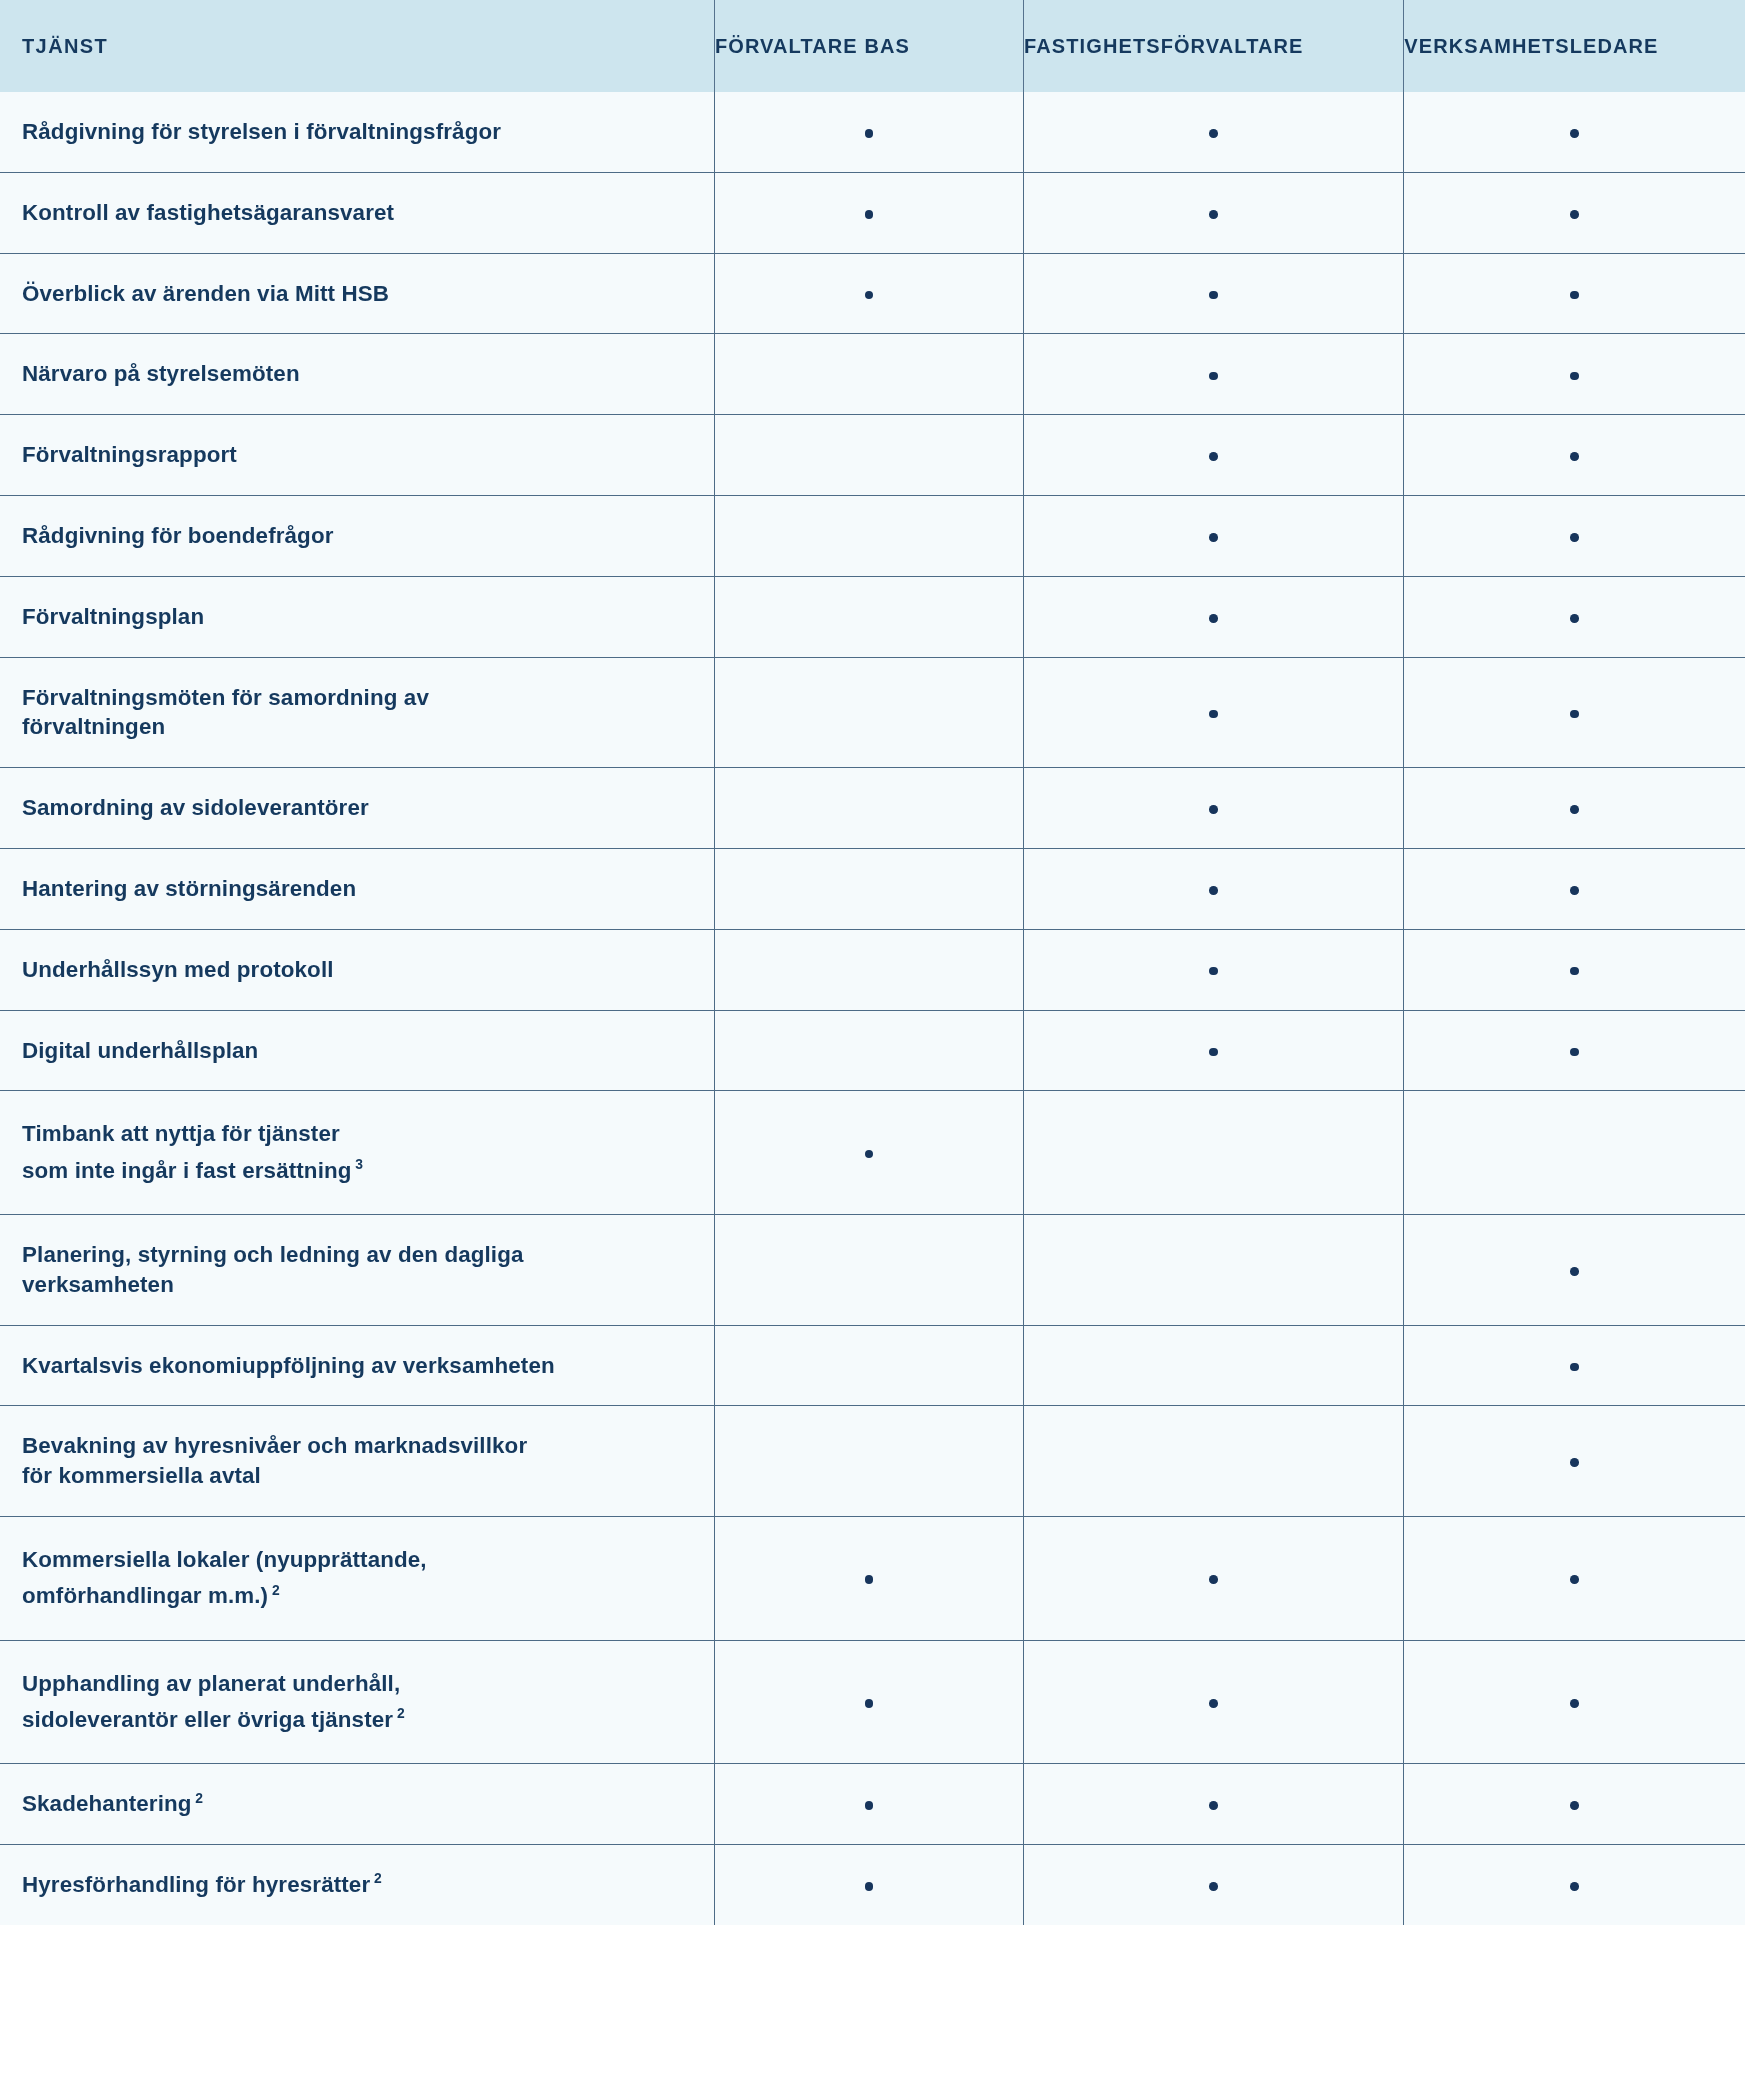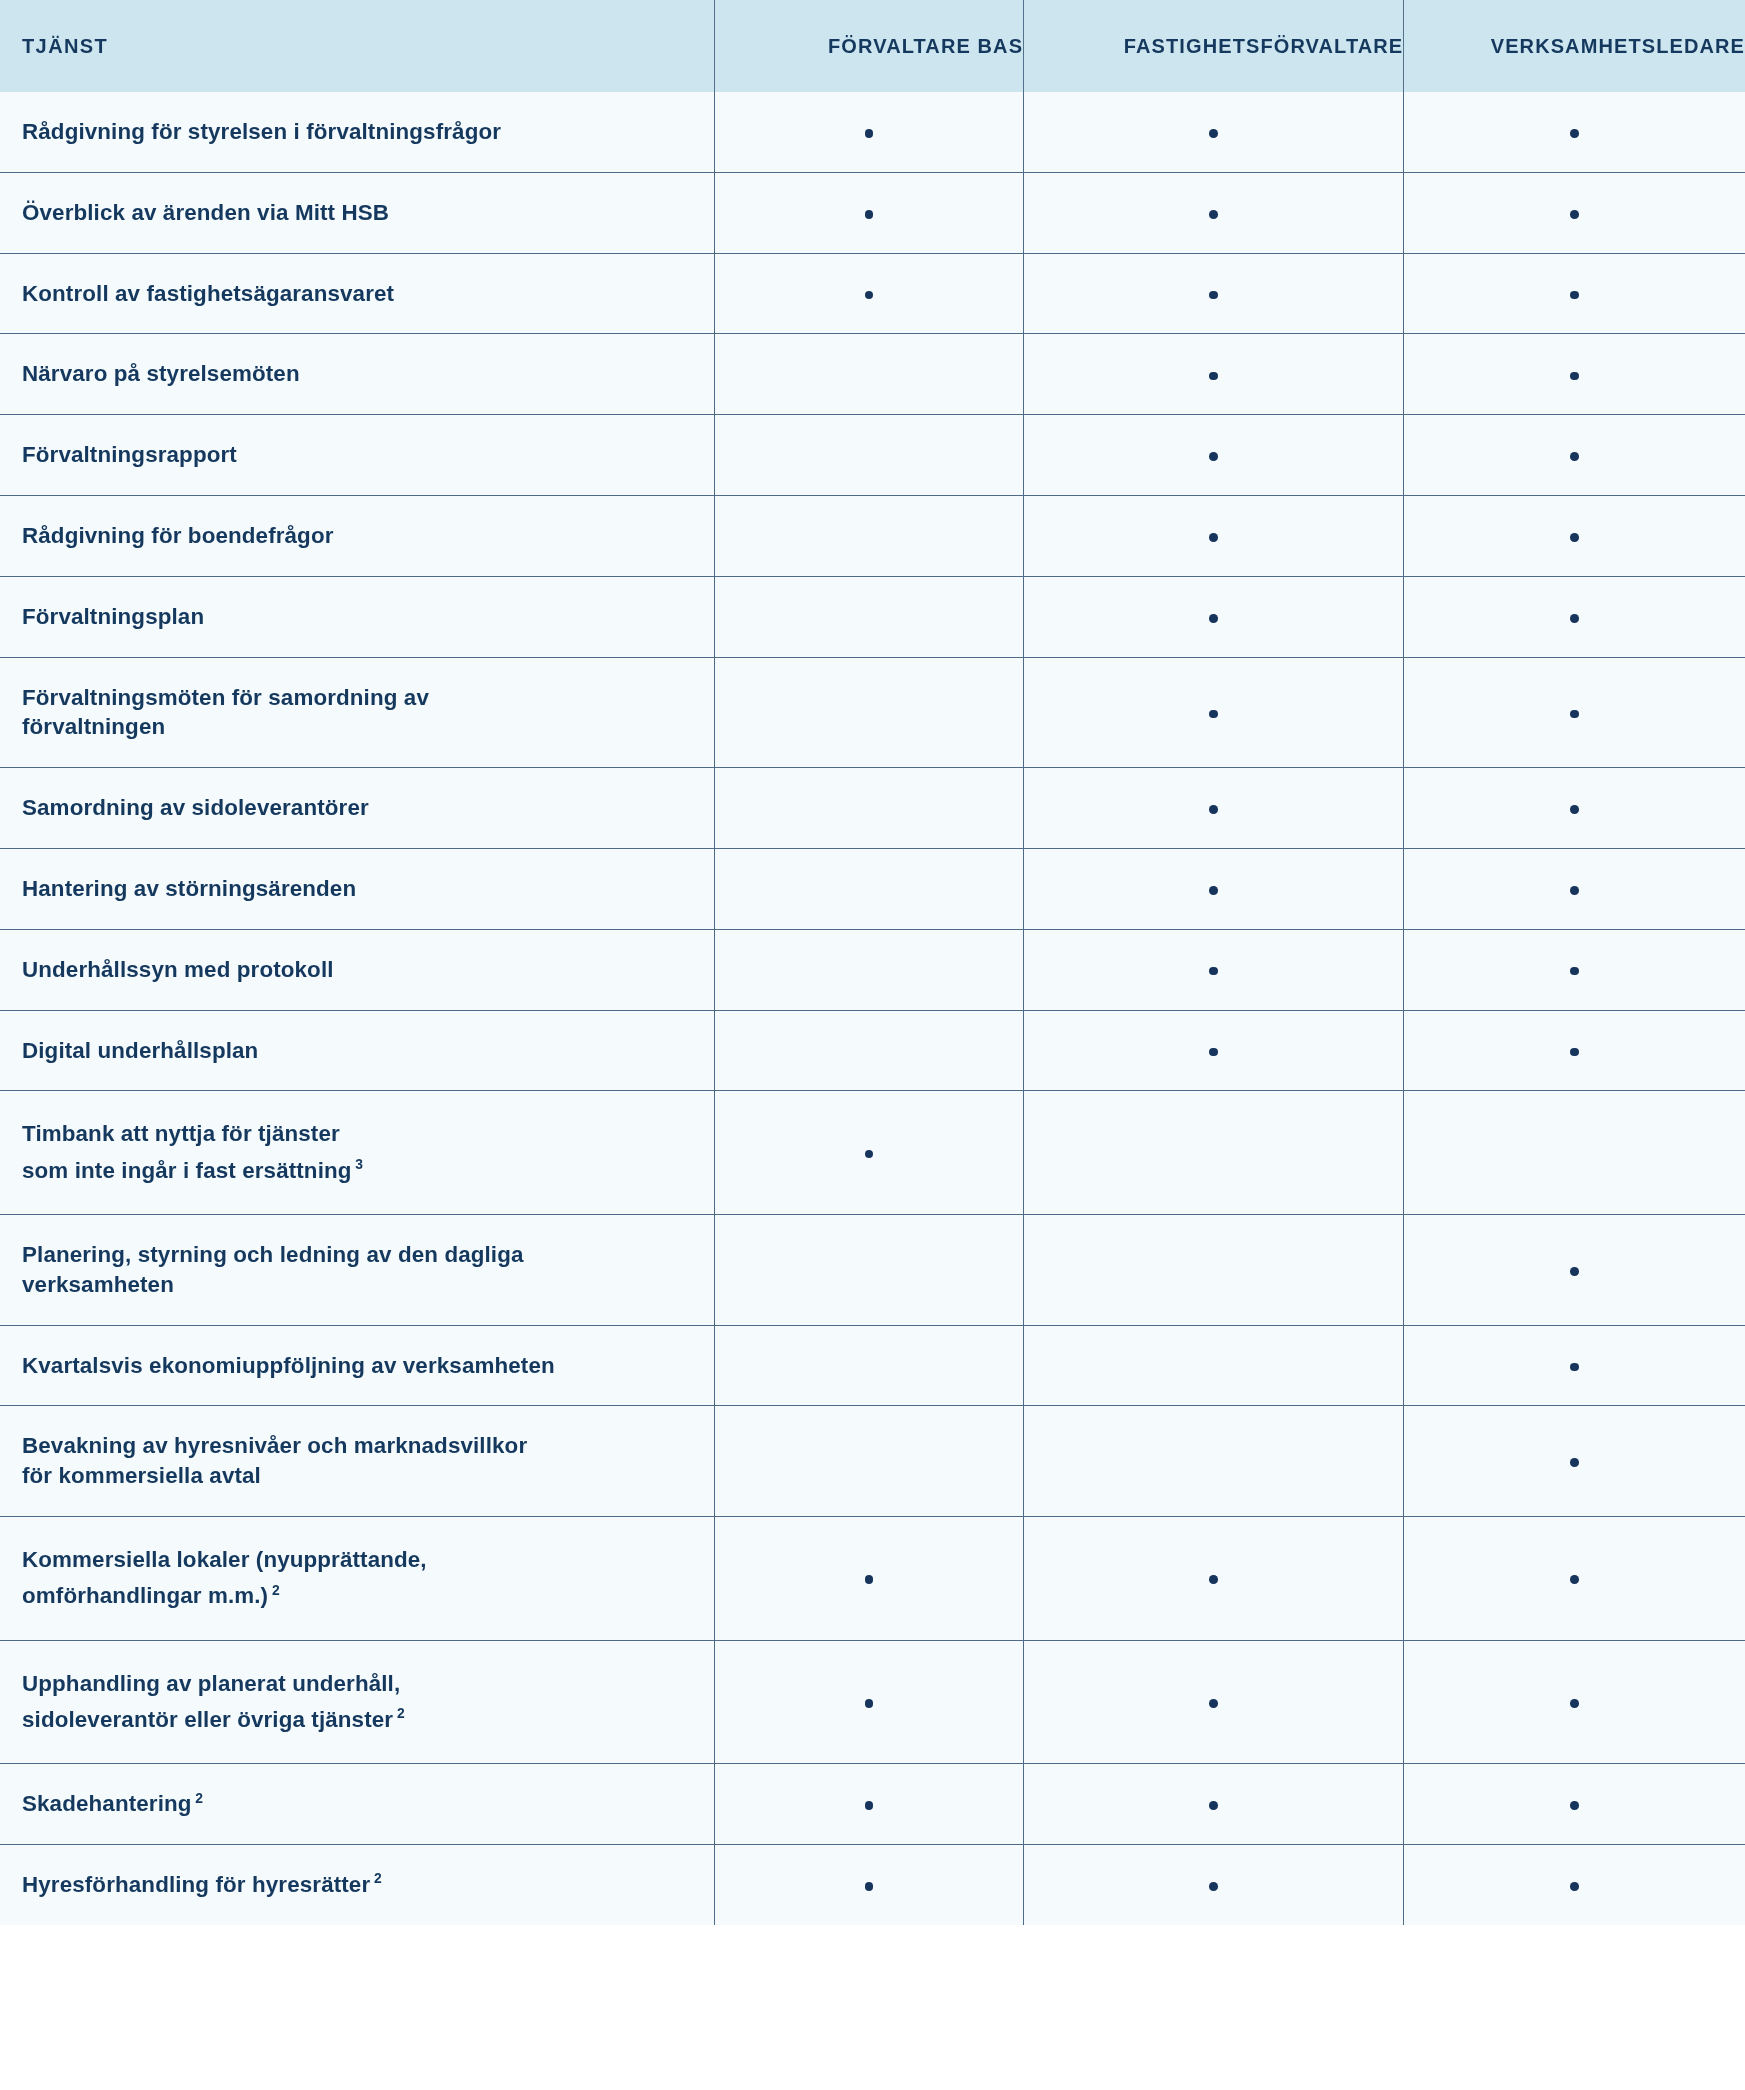--- a/index.html
+++ b/index.html
@@ -41,21 +41,21 @@
     border: none;
     box-sizing: border-box;
   }
   .service-table thead th.th-service {
     text-align: left;
     padding-left: 22px;
     letter-spacing: 0.07em;
     margin-top: 42px;
   }
   .service-table thead th.th-plan {
-    text-align: right;
+    text-align: left;
     border-left: 1.9px solid #55728d;
   }
 
   
   .service-table tbody td {
     border-top: 1.9px solid #4d6b86;
     background: #f5fafc;
     box-sizing: border-box;
     vertical-align: middle;
   }
@@ -127,27 +127,27 @@
     </tr>
   </thead>
   <tbody id="table-body">
       <tr>
         <td class="cell-service"><span>Rådgivning för styrelsen i förvaltningsfrågor</span></td>
         <td class="cell-mark"><span class="dot"></span></td>
         <td class="cell-mark"><span class="dot"></span></td>
         <td class="cell-mark"><span class="dot"></span></td>
       </tr>
       <tr>
+        <td class="cell-service"><span>Kontroll av fastighetsägaransvaret</span></td>
+        <td class="cell-mark"><span class="dot"></span></td>
+        <td class="cell-mark"><span class="dot"></span></td>
+        <td class="cell-mark"><span class="dot"></span></td>
+      </tr>
+      <tr>
         <td class="cell-service"><span>Överblick av ärenden via Mitt HSB</span></td>
-        <td class="cell-mark"><span class="dot"></span></td>
-        <td class="cell-mark"><span class="dot"></span></td>
-        <td class="cell-mark"><span class="dot"></span></td>
-      </tr>
-      <tr>
-        <td class="cell-service"><span>Kontroll av fastighetsägaransvaret</span></td>
         <td class="cell-mark"><span class="dot"></span></td>
         <td class="cell-mark"><span class="dot"></span></td>
         <td class="cell-mark"><span class="dot"></span></td>
       </tr>
       <tr>
         <td class="cell-service"><span>Närvaro på styrelsemöten</span></td>
         <td class="cell-mark"><span class="dot empty"></span></td>
         <td class="cell-mark"><span class="dot"></span></td>
         <td class="cell-mark"><span class="dot"></span></td>
       </tr>

